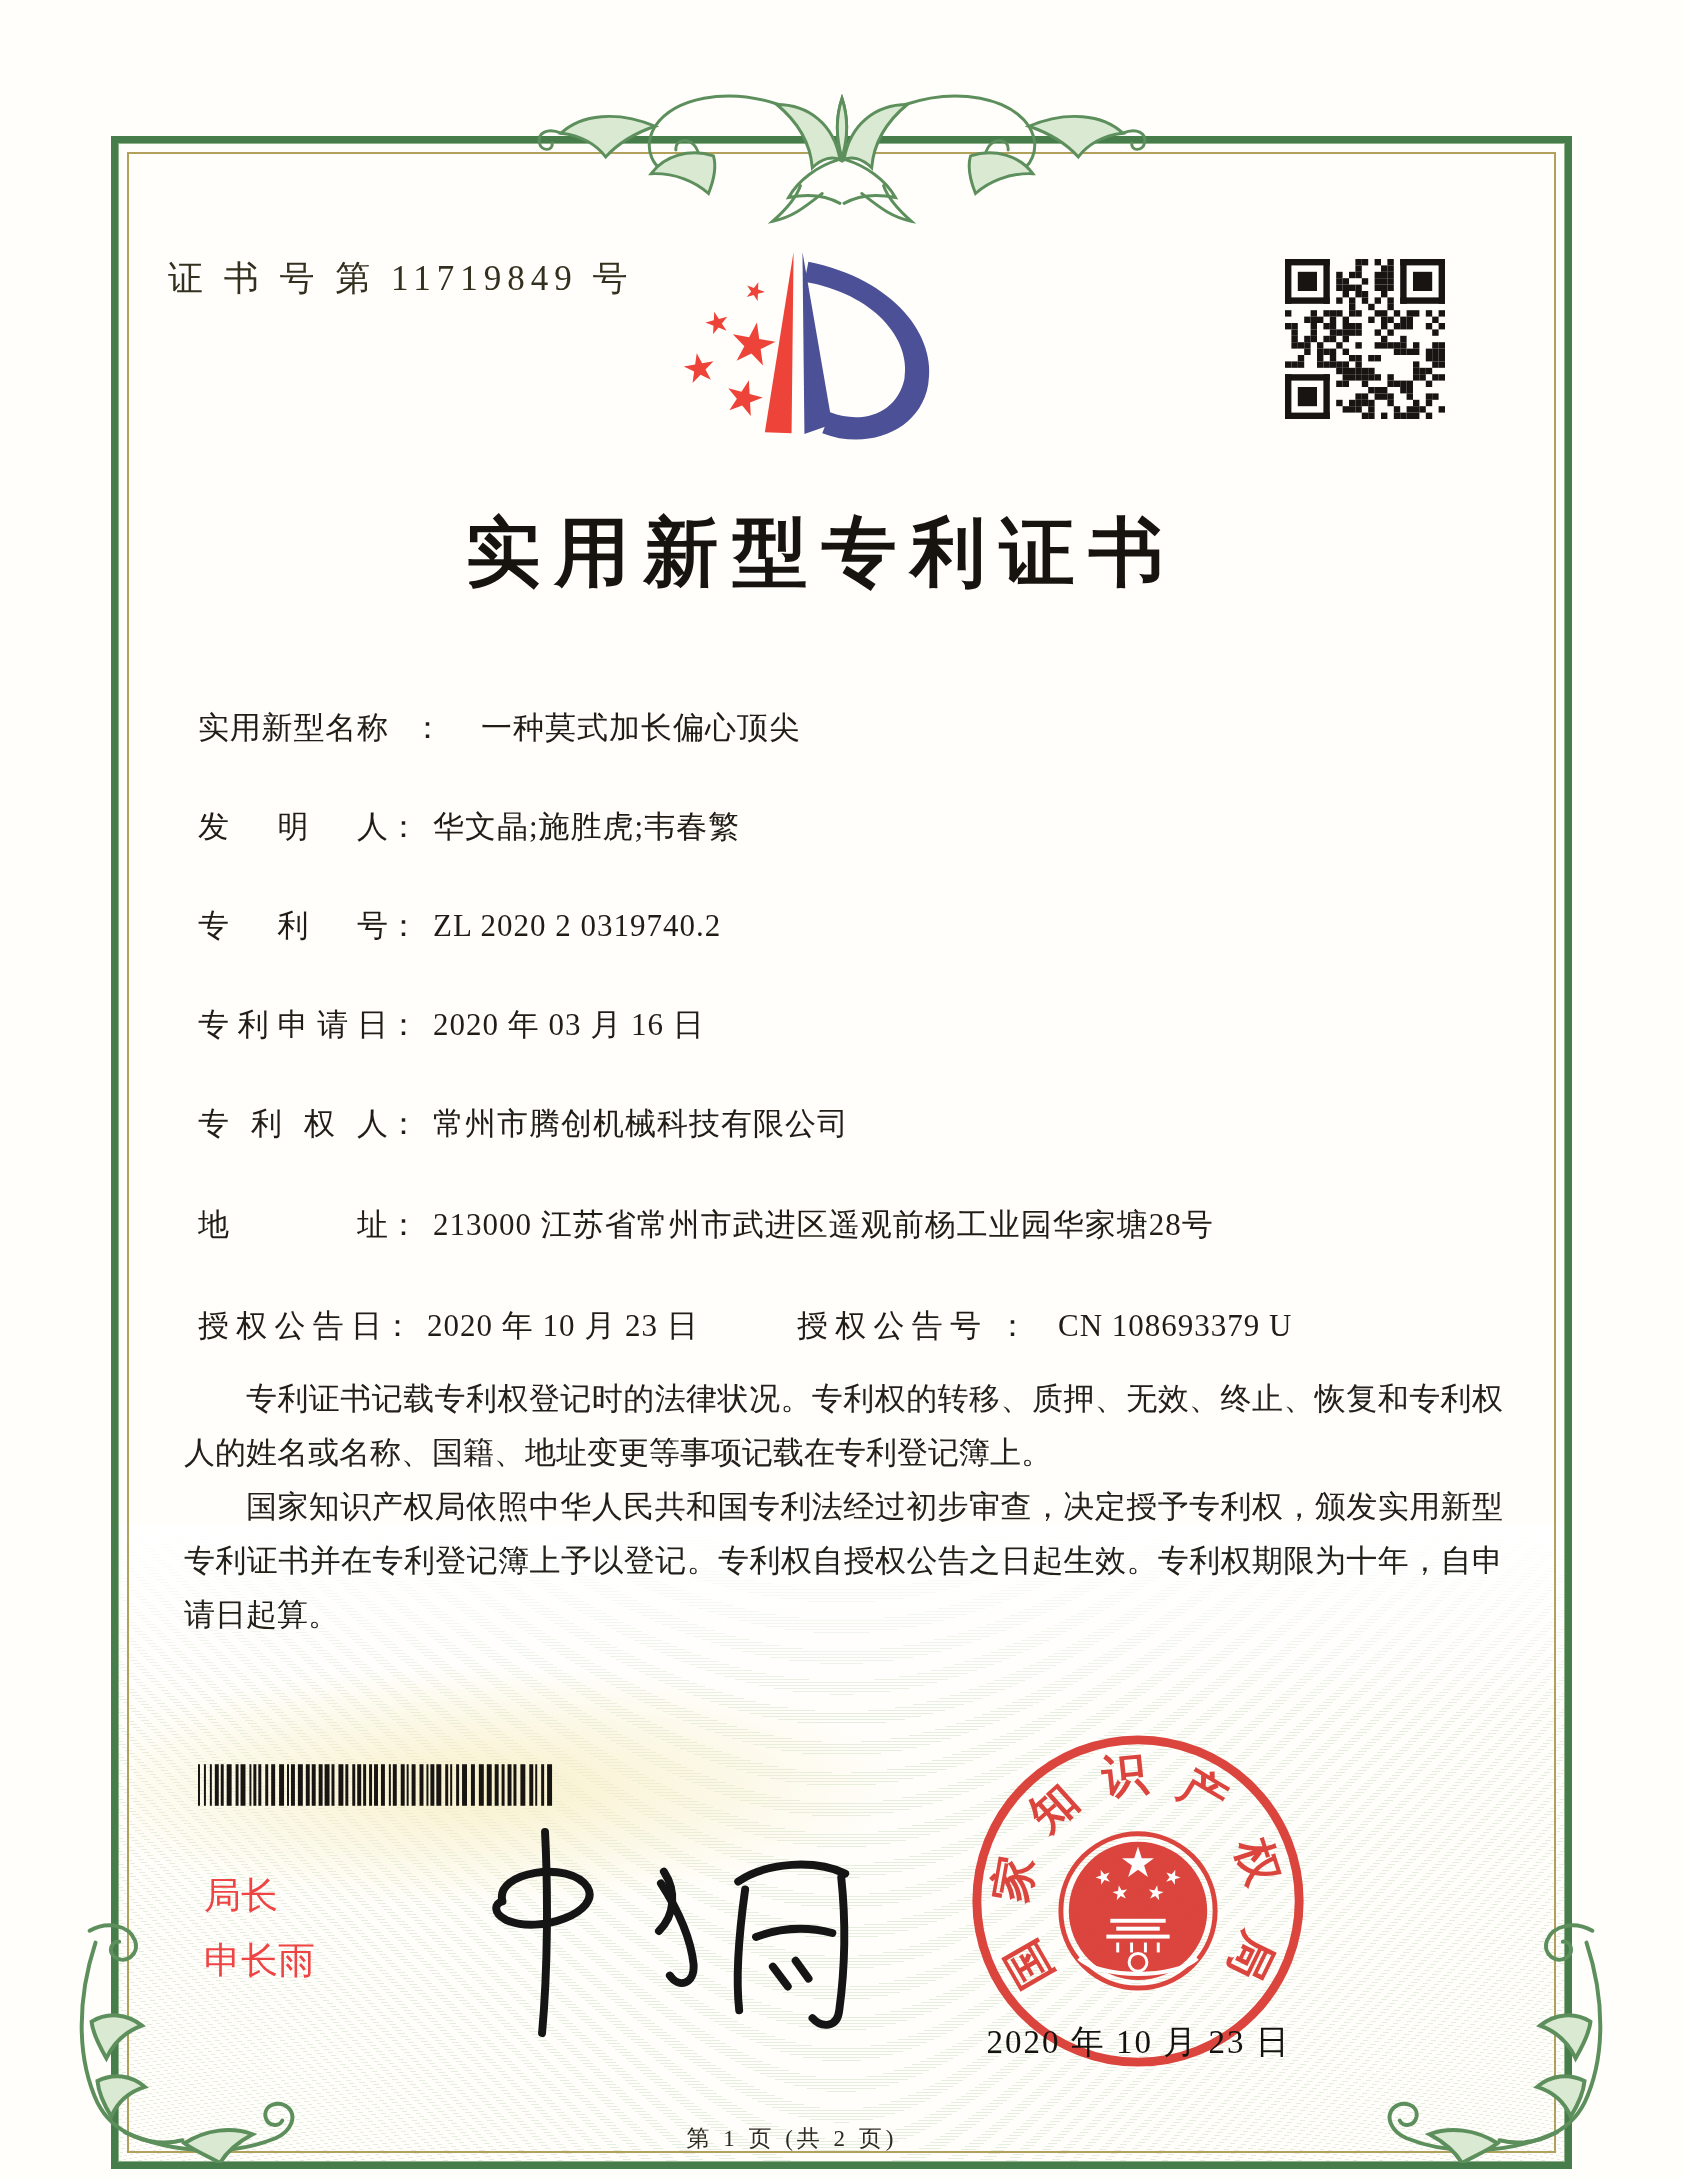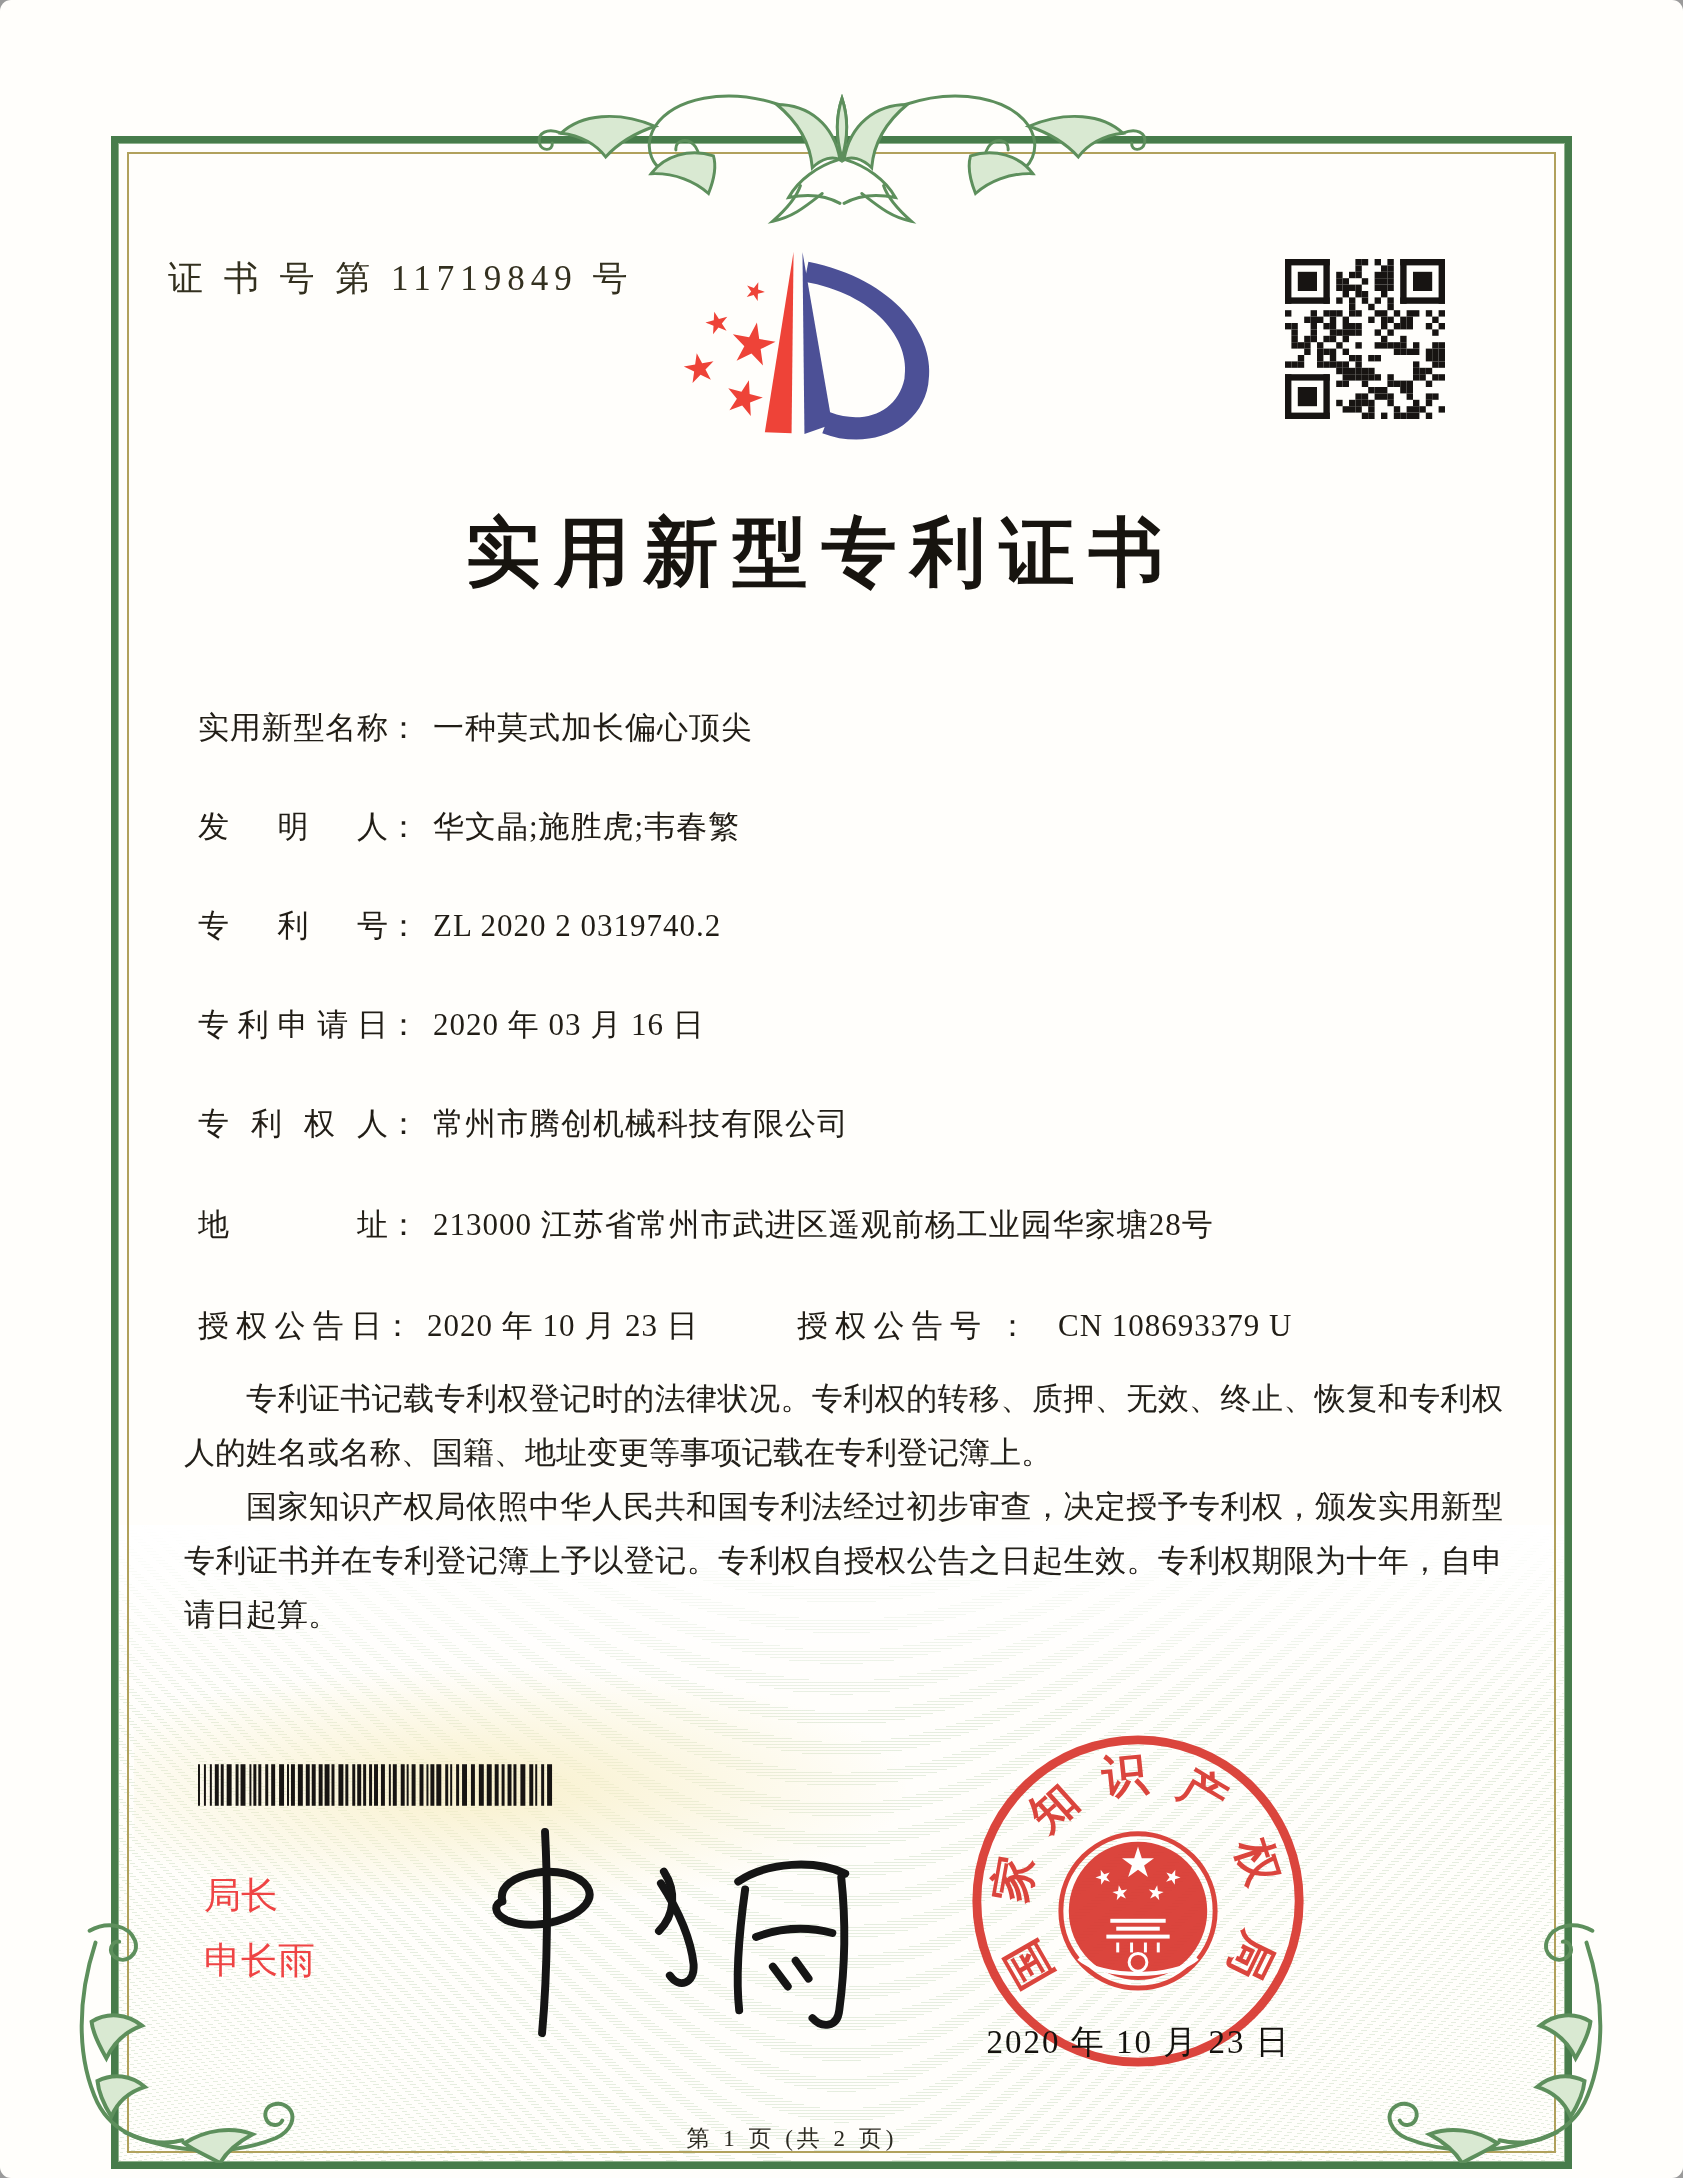--- a/index.html
+++ b/index.html
@@ -9,21 +9,21 @@
     --frame-green:#477c4b;
     --frame-gold:#b1a15c;
     --orn-green:#5d8f5c;
     --orn-fill:#d9e9d2;
     --ink:#211d16;
   }
   html,body{margin:0;padding:0;background:#9a9a9a;}
   .page{
     position:relative;width:1683px;height:2178px;margin:0 auto;
     background:#fffefb;overflow:hidden;
-    font-family:"Liberation Serif","DejaVu Serif",serif;color:var(--ink);border-radius:11px;
+    font-family:"Liberation Serif","DejaVu Serif",serif;color:var(--ink);
   }
   
   .guilloche{
     position:absolute;left:117px;top:1525px;width:1449px;height:642px;
     background:
       linear-gradient(180deg, rgba(255,255,255,1) 0%, rgba(255,255,255,0) 30%),
       repeating-radial-gradient(120% 70% at 50% 140%,
         rgba(128,172,112,.20) 0 1.8px, rgba(255,255,255,0) 1.8px 12px);
     pointer-events:none;z-index:0;
   }
@@ -57,21 +57,21 @@
     text-align:center;font-size:75px;font-weight:700;letter-spacing:14px;color:#17140f;
   }
   
   .field-row{position:absolute;left:198px;z-index:3;display:flex;align-items:baseline;font-size:31px;}
   .field-label{
     display:block;width:190px;text-align:justify;text-align-last:justify;
     -moz-text-align-last:justify;white-space:normal;
   }
   .field-colon{display:block;}
   .field-value{display:block;margin-left:14px;letter-spacing:1px;}
-  .row-0{top:707px;} .row-1{top:806px;} .row-2{top:905px;}
+  .row-0{top:707px;gap:24px;} .row-1{top:806px;} .row-2{top:905px;}
   .row-3{top:1004px;} .row-4{top:1103px;} .row-5{top:1204px;}
   .grant-group{position:absolute;z-index:3;display:flex;align-items:baseline;font-size:31px;top:1305px;}
   .grant-1{left:198px;} .grant-2{left:797px;gap:16px;}
   .grant-label{display:block;width:184px;text-align:justify;text-align-last:justify;}
   
   .body-text{
     position:absolute;left:184px;top:1372px;width:1319px;z-index:3;
     font-size:31px;line-height:54px;text-align:justify;color:#23201a;
   }
   .body-text p{margin:0;text-indent:2em;}

